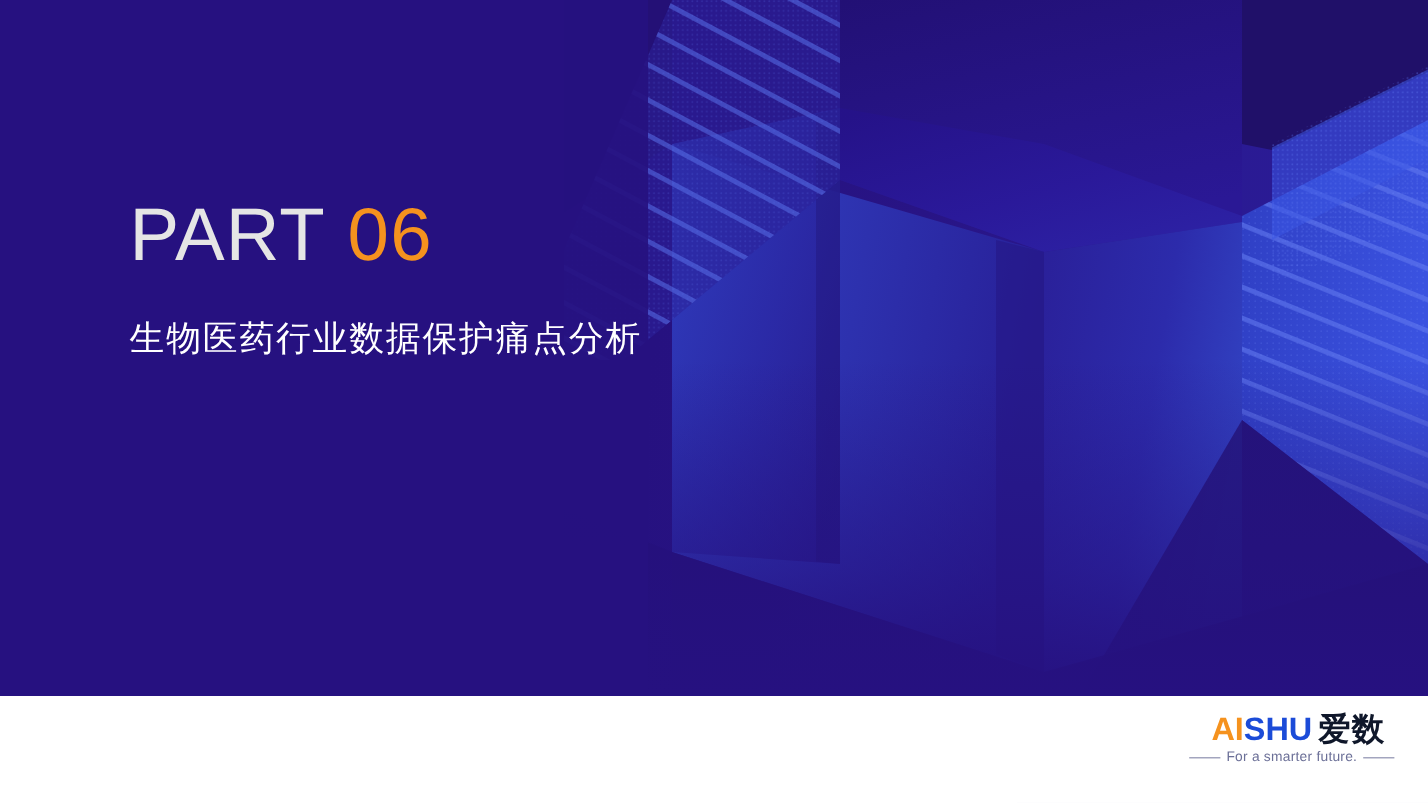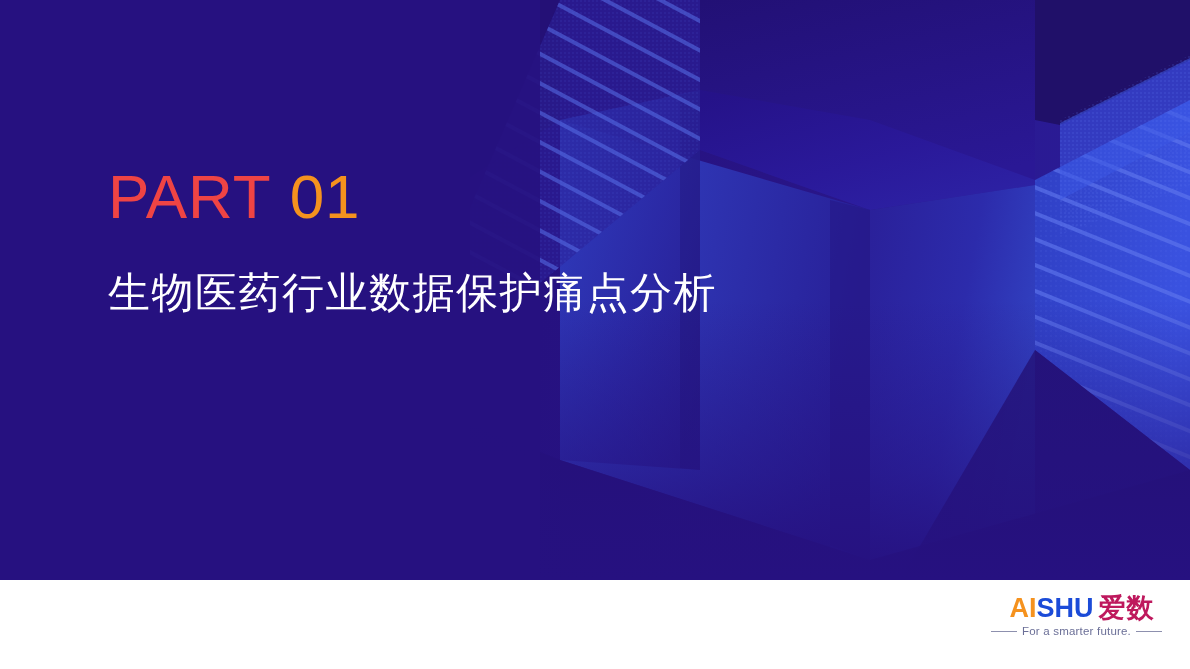--- a/index.html
+++ b/index.html
@@ -54,34 +54,35 @@
     z-index: 40;
   }
   .part-line {
     font-size: 62px;
     line-height: 1.0;
     font-weight: 400;
     letter-spacing: 1px;
     white-space: nowrap;
   }
   .part-word {
-    color: #ef4444;
+    color: #e5e5e5;
   }
   .part-num {
     color: #f5921e;
     margin-left: 18px;
   }
   .subtitle {
     margin-top: 40px;
-    font-size: 42px;
+    font-size: 29px;
     line-height: 1.18;
     color: #ffffff;
     font-weight: 400;
     letter-spacing: 1.5px;
     white-space: nowrap;
+    font-family: Liberation Mono, monospace;
   }
 
   
   .footer {
     position: absolute;
     left: 0;
     top: 580px;
     width: 1190px;
     height: 89px;
     background: #ffffff;
@@ -95,21 +96,21 @@
   }
   .logo-main {
     font-size: 27px;
     font-weight: 700;
     letter-spacing: 0px;
     line-height: 1.05;
     white-space: nowrap;
   }
   .logo-ai   { color: #f5921e; margin-left: 11px; }
   .logo-shu  { color: #1b4bd8; }
-  .logo-cn   { color: #be185d; margin-left: 5px; letter-spacing: 1px; }
+  .logo-cn   { color: #0f172a; margin-left: 5px; letter-spacing: 1px; }
   .logo-tag {
     margin-top: 3px;
     font-size: 11.5px;
     color: #6b6f97;
     letter-spacing: .2px;
     display: flex;
     align-items: center;
     justify-content: flex-end;
     gap: 5px;
     white-space: nowrap;
@@ -244,21 +245,21 @@
 
         <rect x="0" y="300" width="1190" height="280" fill="url(#gFade)"></rect>
 
         <rect x="0" y="0" width="540" height="580" fill="#261180" opacity="0.92"></rect>
         <rect x="0" y="0" width="470" height="580" fill="#261180"></rect>
       </svg>
     </div>
 
     <div class="title-block">
       <div class="part-line">
-        <span class="part-word">PART</span><span class="part-num">01</span>
+        <span class="part-word">PART</span><span class="part-num">06</span>
       </div>
       <div class="subtitle">生物医药行业数据保护痛点分析</div>
     </div>
   </div>
 
   <div class="footer">
     <div class="logo">
       <div class="logo-main">
         <span class="logo-ai">AI</span><span class="logo-shu">SHU</span><span class="logo-cn">爱数</span>
       </div>

